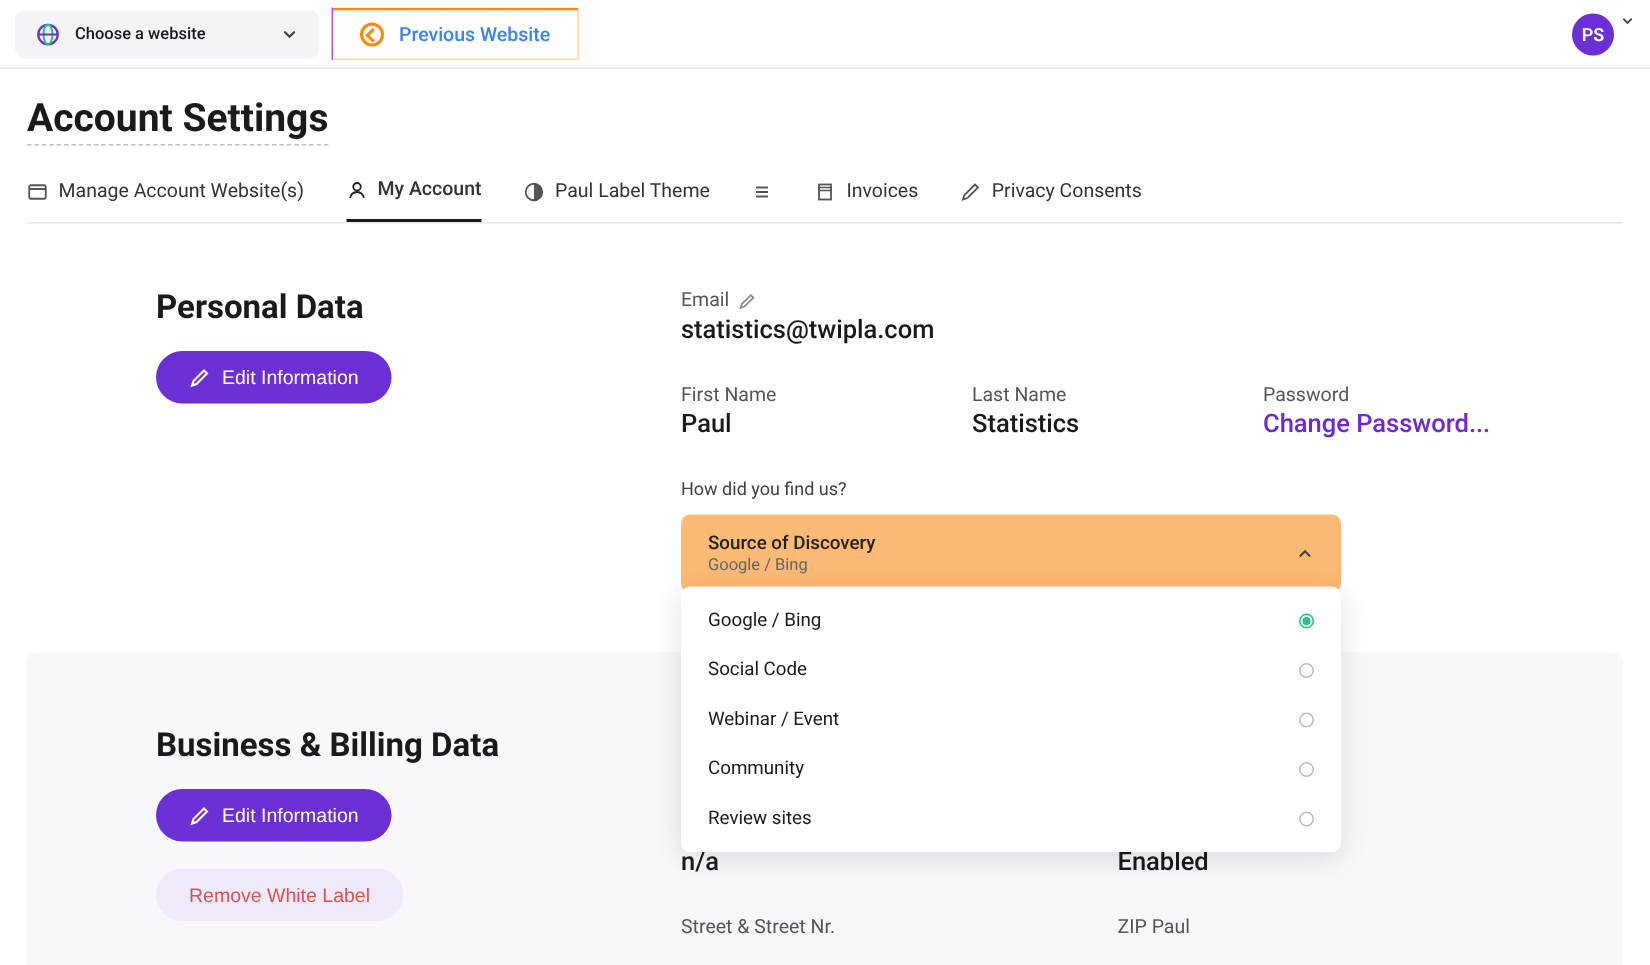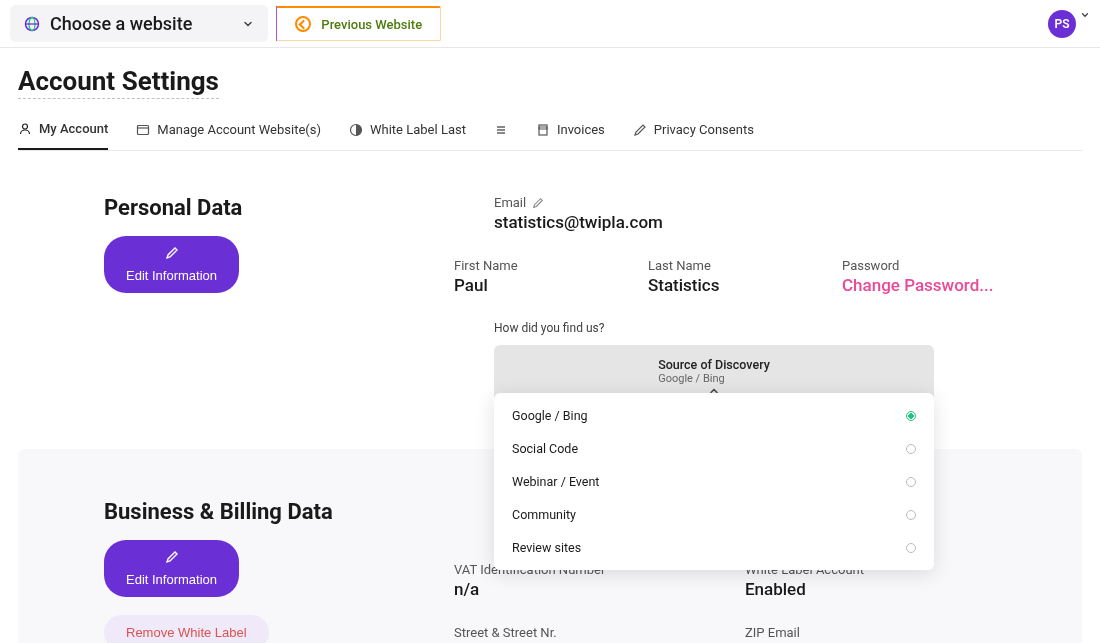--- a/index.html
+++ b/index.html
@@ -1,52 +1,52 @@
 <!DOCTYPE html>
 <html><head>
 <meta charset="utf-8">
 <style>
   * { box-sizing: border-box; margin: 0; padding: 0; }
   body { font-family: -apple-system, BlinkMacSystemFont, "Segoe UI", Roboto, Arial, sans-serif; color: #1a1a1a; background: #fff; }
   .topbar { display: flex; align-items: center; justify-content: space-between; padding: 5px 10px; border-bottom: 1px solid #e8e8e8; }
   .topbar-left { display: flex; align-items: center; gap: 8px; }
   .choose-website { display: flex; align-items: center; gap: 10px; background: #f4f4f6; border-radius: 6px; padding: 8px 14px; cursor: pointer; }
   .cw-icon { width: 16px; height: 16px; display: flex; align-items:center; justify-content:center; }
-  .cw-text { font-size: 18px; font-weight: 500; }
+  .cw-text { font-size: 11px; font-weight: 500; }
   .cw-chevron { margin-left: 40px; color: #444; }
   .prev-website { display: flex; align-items: center; gap: 10px; padding: 8px 18px; border: 1px solid #ffd6a0; border-top: 2px solid #ff8a00; border-radius: 2px; background: #fff; cursor: pointer; position: relative; }
   .prev-website::before { content:''; position:absolute; left:-1px; top:-2px; bottom:-1px; width:1px; background:#b84dff; }
   .pw-icon { width: 16px; height: 16px; border: 2px solid #ff8a00; border-radius: 50%; display:flex; align-items:center; justify-content:center; position:relative; }
   .pw-icon::after { content:''; width:5px; height:5px; border-left:2px solid #ff8a00; border-bottom:2px solid #ff8a00; transform: rotate(45deg); position:absolute; left:3px; }
-  .pw-text { font-size: 13px; font-weight: 500; color: #4d7c0f; }
+  .pw-text { font-size: 13px; font-weight: 500; color: #3b82f6; }
   .avatar { width: 28px; height: 28px; border-radius: 50%; background: #6b2fd6; color: #fff; font-size: 12px; font-weight: 600; display:flex; align-items:center; justify-content:center; cursor:pointer; }
   .avatar-wrap { display:flex; align-items:flex-start; gap:4px; cursor:pointer; }
   .avatar-chevron { color:#444; }
   .page { padding: 18px 18px 40px; }
   .page-title { font-size: 26px; font-weight: 700; border-bottom: 1px dashed #c0c0c0; display: inline-block; padding-bottom: 2px; }
   .tabs { display: flex; gap: 28px; margin-top: 22px; border-bottom: 1px solid #e8e8e8; font-size: 13px; }
   .tab { display:flex; align-items:center; gap:7px; padding: 0 0 12px 0; cursor:pointer; color:#333; }
   .tab.active { border-bottom: 2px solid #1a1a1a; font-weight: 500; }
   .tab-icon { width:14px; height:14px; display:inline-flex; align-items:center; justify-content:center; }
   .section { display:flex; gap: 120px; padding: 44px 86px 30px; position:relative; }
   .section.billing { background: #f8f8fa; border-radius: 6px; margin-top: 10px; padding-top: 50px; padding-bottom: 50px; }
   .section-left { flex: 0 0 230px; }
   .section-title { font-size: 22px; font-weight: 700; margin-bottom: 16px; }
   .btn { display:inline-flex; align-items:center; gap:8px; border:none; border-radius: 22px; padding: 10px 22px; font-size: 13px; font-weight: 500; cursor:pointer; }
-  .btn-primary { background: #6b2fd6; color:#fff;flex-direction:column; }
+  .btn-primary { background: #6b2fd6; color:#fff; }
   .btn-light { background: #efe9fa; color: #d9534f; margin-top: 18px; }
   .pencil-icon { width:14px; height:14px; }
   .section-right { flex: 1; display:grid; grid-template-columns: 1fr 1fr 1fr; gap: 26px 40px; align-content:start; position:relative; }
   .field { }
-  .field.span3 { grid-column: span 3; margin-left: 40px; }
+  .field.span3 { grid-column: span 3; }
   .field-label { font-size: 13px; color: #555; margin-bottom: 2px; display:flex; align-items:center; gap:6px; }
   .field-value { font-size: 17px; font-weight: 500; }
-  .field-link { font-size: 17px; font-weight: 500; color: #ec4899; cursor:pointer; }
+  .field-link { font-size: 17px; font-weight: 500; color: #6d28d9; cursor:pointer; }
   .small-label { font-size: 12px; color:#404040; margin-bottom: 10px; }
-  .select-box { background:#e5e5e5; border-radius:6px; padding: 12px 18px; display:flex; justify-content:space-between; align-items:center; cursor:pointer; width: 440px; flex-direction: column; }
+  .select-box { background:#fdba74; border-radius:6px; padding: 12px 18px; display:flex; justify-content:space-between; align-items:center; cursor:pointer; width: 440px; }
   .select-box .sb-title { font-size:12.5px; font-weight:500; color:#222; }
   .select-box .sb-value { font-size:11px; color:#666; }
   .dropdown { position:absolute; top: 178px; left:0; width: 440px; background:#fff; border-radius:6px; box-shadow: 0 4px 20px rgba(0,0,0,0.12); padding: 6px 0; z-index:10; }
   .dd-item { display:flex; justify-content:space-between; align-items:center; padding: 9px 18px; font-size:12.5px; cursor:pointer; }
   .radio { width:10px; height:10px; border:1.5px solid #bbb; border-radius:50%; display:inline-block; }
   .radio.selected { border-color:#1fc77d; background: radial-gradient(circle, #1fc77d 45%, #fff 50%); }
   svg { display:block; }
 </style>
 </head>
 <body>
@@ -81,46 +81,46 @@
         </svg>
     </span>
   </div>
 </div>
 
 <div class="page">
   <h1 class="page-title">Account Settings</h1>
 
   
   <div class="tabs">
+    <div class="tab">
+      <span class="tab-icon">
+          <svg width="14" height="14" viewBox="0 0 14 14">
+            <rect x="1.5" y="2.5" width="11" height="9" rx="1" fill="none" stroke="#555" stroke-width="1.2"></rect>
+            <line x1="1.5" y1="5" x2="12.5" y2="5" stroke="#555" stroke-width="1.2"></line>
+          </svg>
+        </span>
+      <span>Manage Account Website(s)</span>
+    </div>
     <div class="tab active">
       <span class="tab-icon">
           <svg width="14" height="14" viewBox="0 0 14 14">
             <circle cx="7" cy="4.5" r="2.5" fill="none" stroke="#222" stroke-width="1.2"></circle>
             <path d="M2.5 12c0-2.2 2-4 4.5-4s4.5 1.8 4.5 4" fill="none" stroke="#222" stroke-width="1.2"></path>
           </svg>
         </span>
       <span>My Account</span>
     </div>
     <div class="tab">
       <span class="tab-icon">
           <svg width="14" height="14" viewBox="0 0 14 14">
-            <rect x="1.5" y="2.5" width="11" height="9" rx="1" fill="none" stroke="#555" stroke-width="1.2"></rect>
-            <line x1="1.5" y1="5" x2="12.5" y2="5" stroke="#555" stroke-width="1.2"></line>
-          </svg>
-        </span>
-      <span>Manage Account Website(s)</span>
-    </div>
-    <div class="tab">
-      <span class="tab-icon">
-          <svg width="14" height="14" viewBox="0 0 14 14">
             <circle cx="7" cy="7" r="5.5" fill="none" stroke="#555" stroke-width="1.2"></circle>
             <path d="M7 1.5a5.5 5.5 0 0 1 0 11z" fill="#555"></path>
           </svg>
         </span>
-      <span>White Label Last</span>
+      <span>Paul Label Theme</span>
     </div>
     <div class="tab">
       <span class="tab-icon">
           <svg width="14" height="14" viewBox="0 0 14 14">
             <line x1="3" y1="4" x2="11" y2="4" stroke="#555" stroke-width="1.4"></line>
             <line x1="3" y1="7" x2="11" y2="7" stroke="#555" stroke-width="1.4"></line>
             <line x1="3" y1="10" x2="11" y2="10" stroke="#555" stroke-width="1.4"></line>
           </svg>
         </span>
     </div>
@@ -249,19 +249,19 @@
       </div>
       <div class="field">
         <div class="field-label">White Label Account</div>
         <div class="field-value">Enabled</div>
       </div>
       <div class="field">
         <div class="field-label">Street &amp; Street Nr.</div>
 
       </div>
       <div class="field">
-        <div class="field-label">ZIP Email</div>
+        <div class="field-label">ZIP Paul</div>
 
       </div>
 
     </div>
   </div>
 </div>
 
 </body></html>

